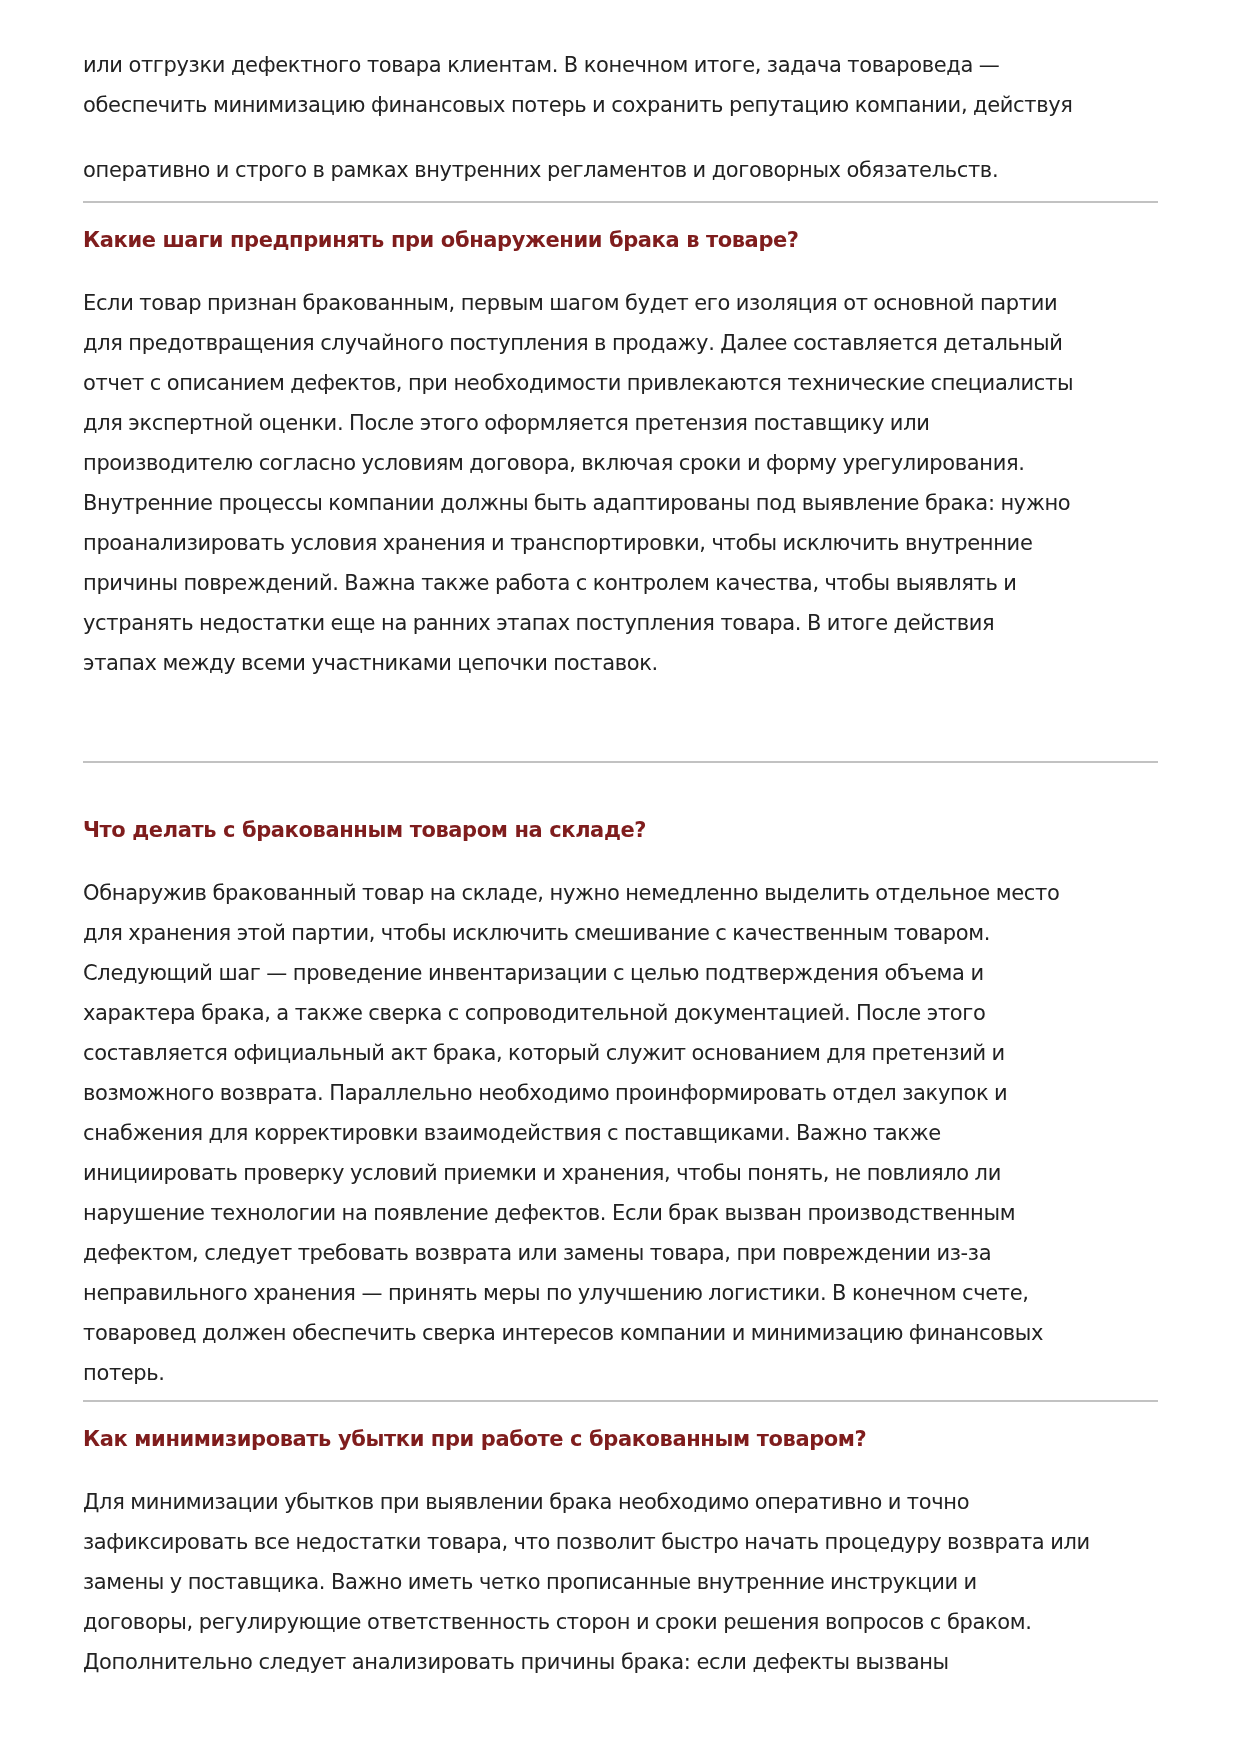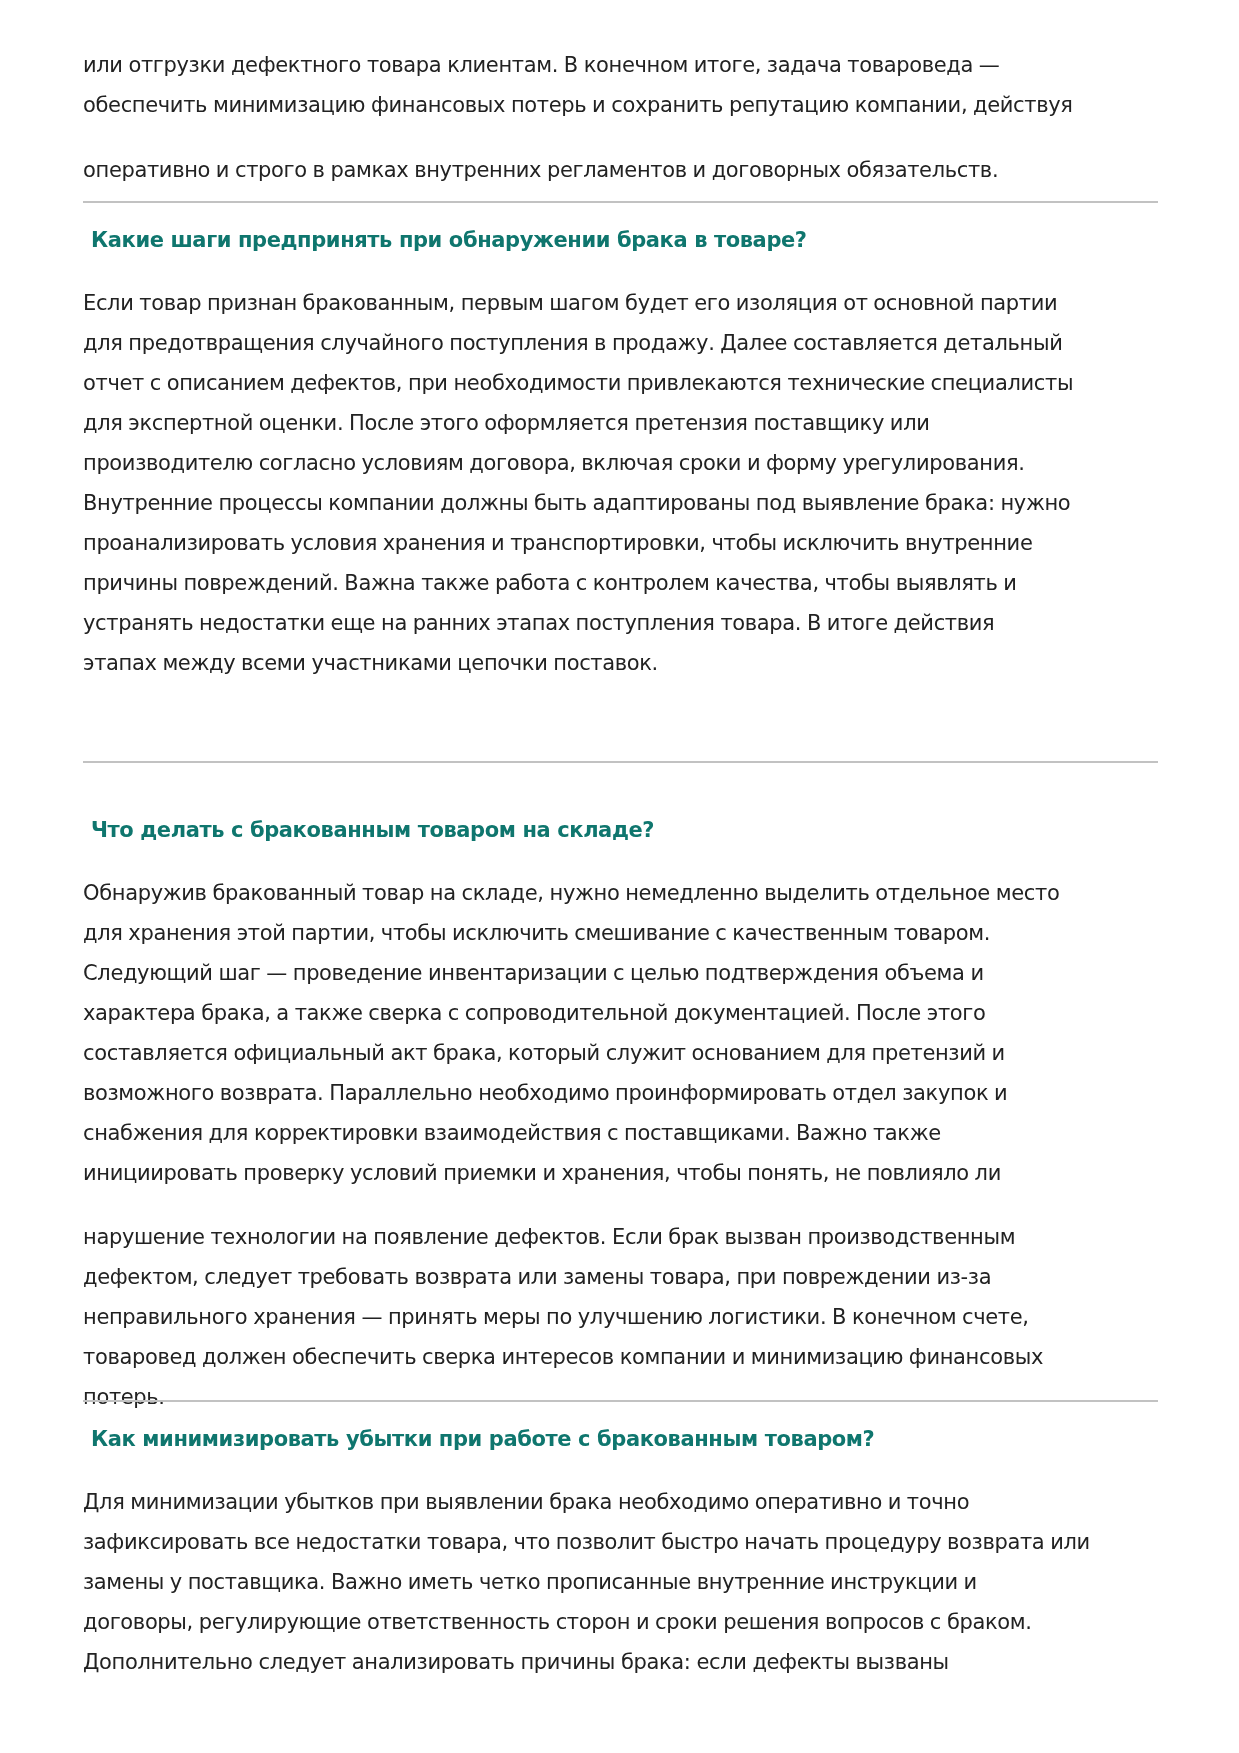--- a/index.html
+++ b/index.html
@@ -30,26 +30,26 @@
       color: #222222;
     }
     .sep {
       height: 2px;
       background: #c2c2c2;
       border: 0;
       margin: 0;
       width: 1075px;
     }
     .heading {
-      margin: 8px;
+      margin: 0;
       font-size: 21px;
       font-weight: bold;
       line-height: 30px;
       letter-spacing: -0.4px;
-      color: #0f766e;
+      color: #7f1d1d;
     }
     .section {
       position: absolute;
       left: 0;
       width: 1075px;
     }
   </style>
 </head>
 <body>
 
@@ -89,21 +89,21 @@
     <h2 class="heading" style="margin-top: 15px; white-space: nowrap;">Что делать с бракованным товаром на складе?</h2>
     <div style="margin-top:28px;">
       <p class="para" style="white-space: nowrap;">Обнаружив бракованный товар на складе, нужно немедленно выделить отдельное место</p>
       <p class="para" style="white-space: nowrap;">для хранения этой партии, чтобы исключить смешивание с качественным товаром.</p>
       <p class="para" style="white-space: nowrap;">Следующий шаг — проведение инвентаризации с целью подтверждения объема и</p>
       <p class="para" style="white-space: nowrap;">характера брака, а также сверка с сопроводительной документацией. После этого</p>
       <p class="para" style="white-space: nowrap;">составляется официальный акт брака, который служит основанием для претензий и</p>
       <p class="para" style="white-space: nowrap;">возможного возврата. Параллельно необходимо проинформировать отдел закупок и</p>
       <p class="para" style="white-space: nowrap;">снабжения для корректировки взаимодействия с поставщиками. Важно также</p>
       <p class="para" style="white-space: nowrap;">инициировать проверку условий приемки и хранения, чтобы понять, не повлияло ли</p>
-      <p class="para" style="white-space: nowrap; margin-top: 24px;">нарушение технологии на появление дефектов. Если брак вызван производственным</p>
+      <p class="para" style="white-space: nowrap;">нарушение технологии на появление дефектов. Если брак вызван производственным</p>
       <p class="para" style="white-space: nowrap;">дефектом, следует требовать возврата или замены товара, при повреждении из-за</p>
       <p class="para" style="white-space: nowrap;">неправильного хранения — принять меры по улучшению логистики. В конечном счете,</p>
       <p class="para" style="white-space: nowrap;">товаровед должен обеспечить сверка интересов компании и минимизацию финансовых</p>
       <p class="para" style="white-space: nowrap;">потерь.</p>
     </div>
   </div>
 
   <div class="section" style="top:1355px;">
     <div class="sep"></div>
   </div>

